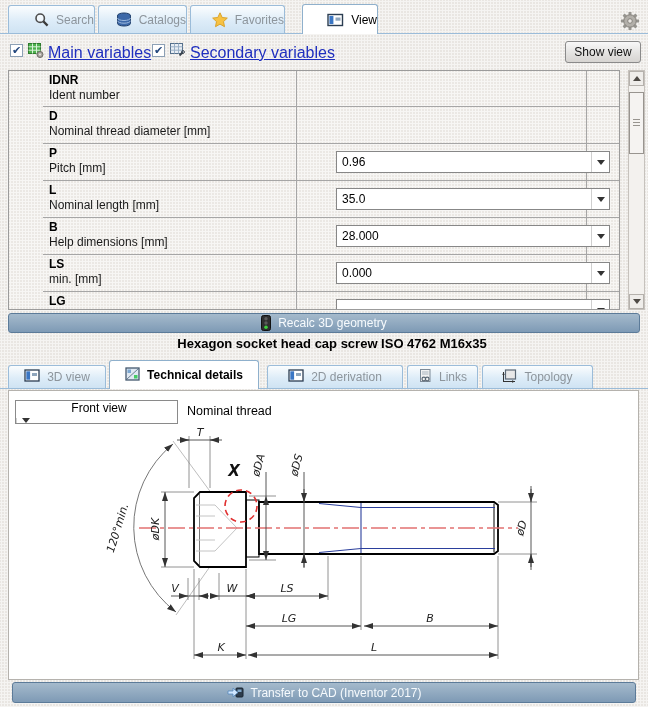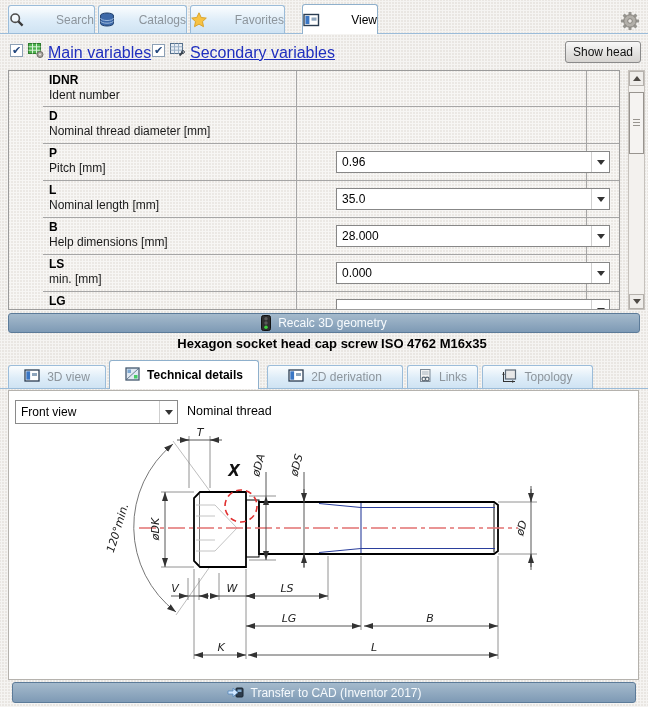--- a/index.html
+++ b/index.html
@@ -5,21 +5,21 @@
   html,body{margin:0;padding:0;}
   body{font-family:"Liberation Sans","DejaVu Sans",sans-serif;}
   #app{position:relative;width:648px;height:707px;overflow:hidden;
        background-color:#e9e6e2;
        background-image:radial-gradient(rgba(255,255,255,.55) 1px, transparent 1.1px);
        background-size:3px 3px;}
   
   .tabline{position:absolute;left:0;width:648px;height:1px;background:#9bbcd9;z-index:1;}
   .tab{position:absolute;top:5px;height:28px;box-sizing:border-box;border:1px solid #9bbcd9;border-bottom:none;
        border-radius:3px 3px 0 0;background:linear-gradient(180deg,#fbfdfe,#ddecf8 55%,#cfe3f3);
-       color:#8d959c;font-size:12px;display:flex;align-items:center;justify-content:space-between;gap:7px;cursor:default;z-index:2;}
+       color:#8d959c;font-size:12px;display:flex;align-items:center;justify-content:flex-end;gap:7px;cursor:default;z-index:2;}
   .tab.active{background:#fff;color:#000;font-weight:normal;top:4px;height:30px;z-index:3;border-color:#8fb0cc;}
   .tab .ticon{display:flex;align-items:center;}
   
   .cb{position:absolute;width:13px;height:13px;background:#fff;border:1px solid #8ca0b5;box-sizing:border-box;}
   .cb::after{content:"✔";color:#23477d;font-size:11px;line-height:11px;position:absolute;top:0px;left:1px;}
   .varlink{position:absolute;font-size:16px;color:#1f2fbf;text-decoration:underline;cursor:pointer;}
   .icon16{position:absolute;width:16px;height:16px;}
   .btn{box-sizing:border-box;border:1px solid #8a8a8a;border-radius:3px;background:linear-gradient(180deg,#f8f8f8,#e2e1df 60%,#d6d4d1);
        font-size:12px;color:#111;display:flex;align-items:center;justify-content:center;font-family:inherit;}
   #show-table{position:absolute;left:565px;top:41px;width:76px;height:22px;}
@@ -59,21 +59,21 @@
   #part-title{position:absolute;left:0;top:336px;width:648px;text-align:center;font-size:13px;font-weight:bold;color:#000;padding-left:8px;}
   
   .dtab{position:absolute;top:365px;height:23px;box-sizing:border-box;border:1px solid #9bbcd9;border-bottom:none;
         border-radius:3px 3px 0 0;background:linear-gradient(180deg,#fbfdfe,#ddecf8 55%,#cfe3f3);
         color:#8d959c;font-size:12px;display:flex;align-items:center;justify-content:center;gap:7px;z-index:2;}
   .dtab.active{background:#fff;color:#000;font-weight:bold;top:360px;height:29px;z-index:3;border-color:#8fb0cc;}
   .dtabline{position:absolute;left:0;top:388px;width:648px;height:1px;background:#9bbcd9;z-index:1;}
   
   #draw-panel{position:absolute;left:8px;top:390px;width:631px;height:290px;box-sizing:border-box;background:#fff;border:1px solid #b5b2ad;}
   #view-combo{position:absolute;left:6px;top:9px;width:163px;height:24px;background:#fff;border:1px solid #8a8a8a;
-              box-sizing:border-box;display:flex;align-items:center;cursor:default;}
+              box-sizing:border-box;display:flex;align-items:center;cursor:default;flex-direction:column;}
   #view-caption{position:absolute;left:178px;top:13px;font-size:12.5px;color:#000;}
   #tech-svg{position:absolute;left:0px;top:35px;}
   text{font-family:"DejaVu Sans",sans-serif;}
   .dimtxt{font-size:11px;font-style:italic;fill:#222;}
 </style>
 </head>
 <body>
 
 <div id="app">
 
@@ -155,21 +155,21 @@
         <line x1="0.5" y1="4.8" x2="12.5" y2="4.8" stroke="#9ab0c6"></line>
         <line x1="0.5" y1="8.2" x2="12.5" y2="8.2" stroke="#9ab0c6"></line>
         <line x1="4.5" y1="1.5" x2="4.5" y2="11.5" stroke="#9ab0c6"></line>
         <line x1="8.5" y1="1.5" x2="8.5" y2="11.5" stroke="#9ab0c6"></line>
         <path d="M9.5,13.5 l3-3" stroke="#38424d" stroke-width="1.8"></path>
         <circle cx="13" cy="10" r="1.4" fill="none" stroke="#38424d"></circle>
       </svg>
   </span>
   <a class="varlink" style="left:190px;top:44px;">Secondary variables</a>
 
-  <button id="show-table" class="btn">Show head</button>
+  <button id="show-table" class="btn">Show view</button>
 
   <div id="vtable">
     <div class="coldiv" style="left:287px;"></div>
     <div class="coldiv" style="left:577px;"></div>
 
     <div class="vrow" style="height:36px;">
       <div class="vcode">IDNR</div>
       <div class="vdesc">Ident number</div>
     </div>
 

